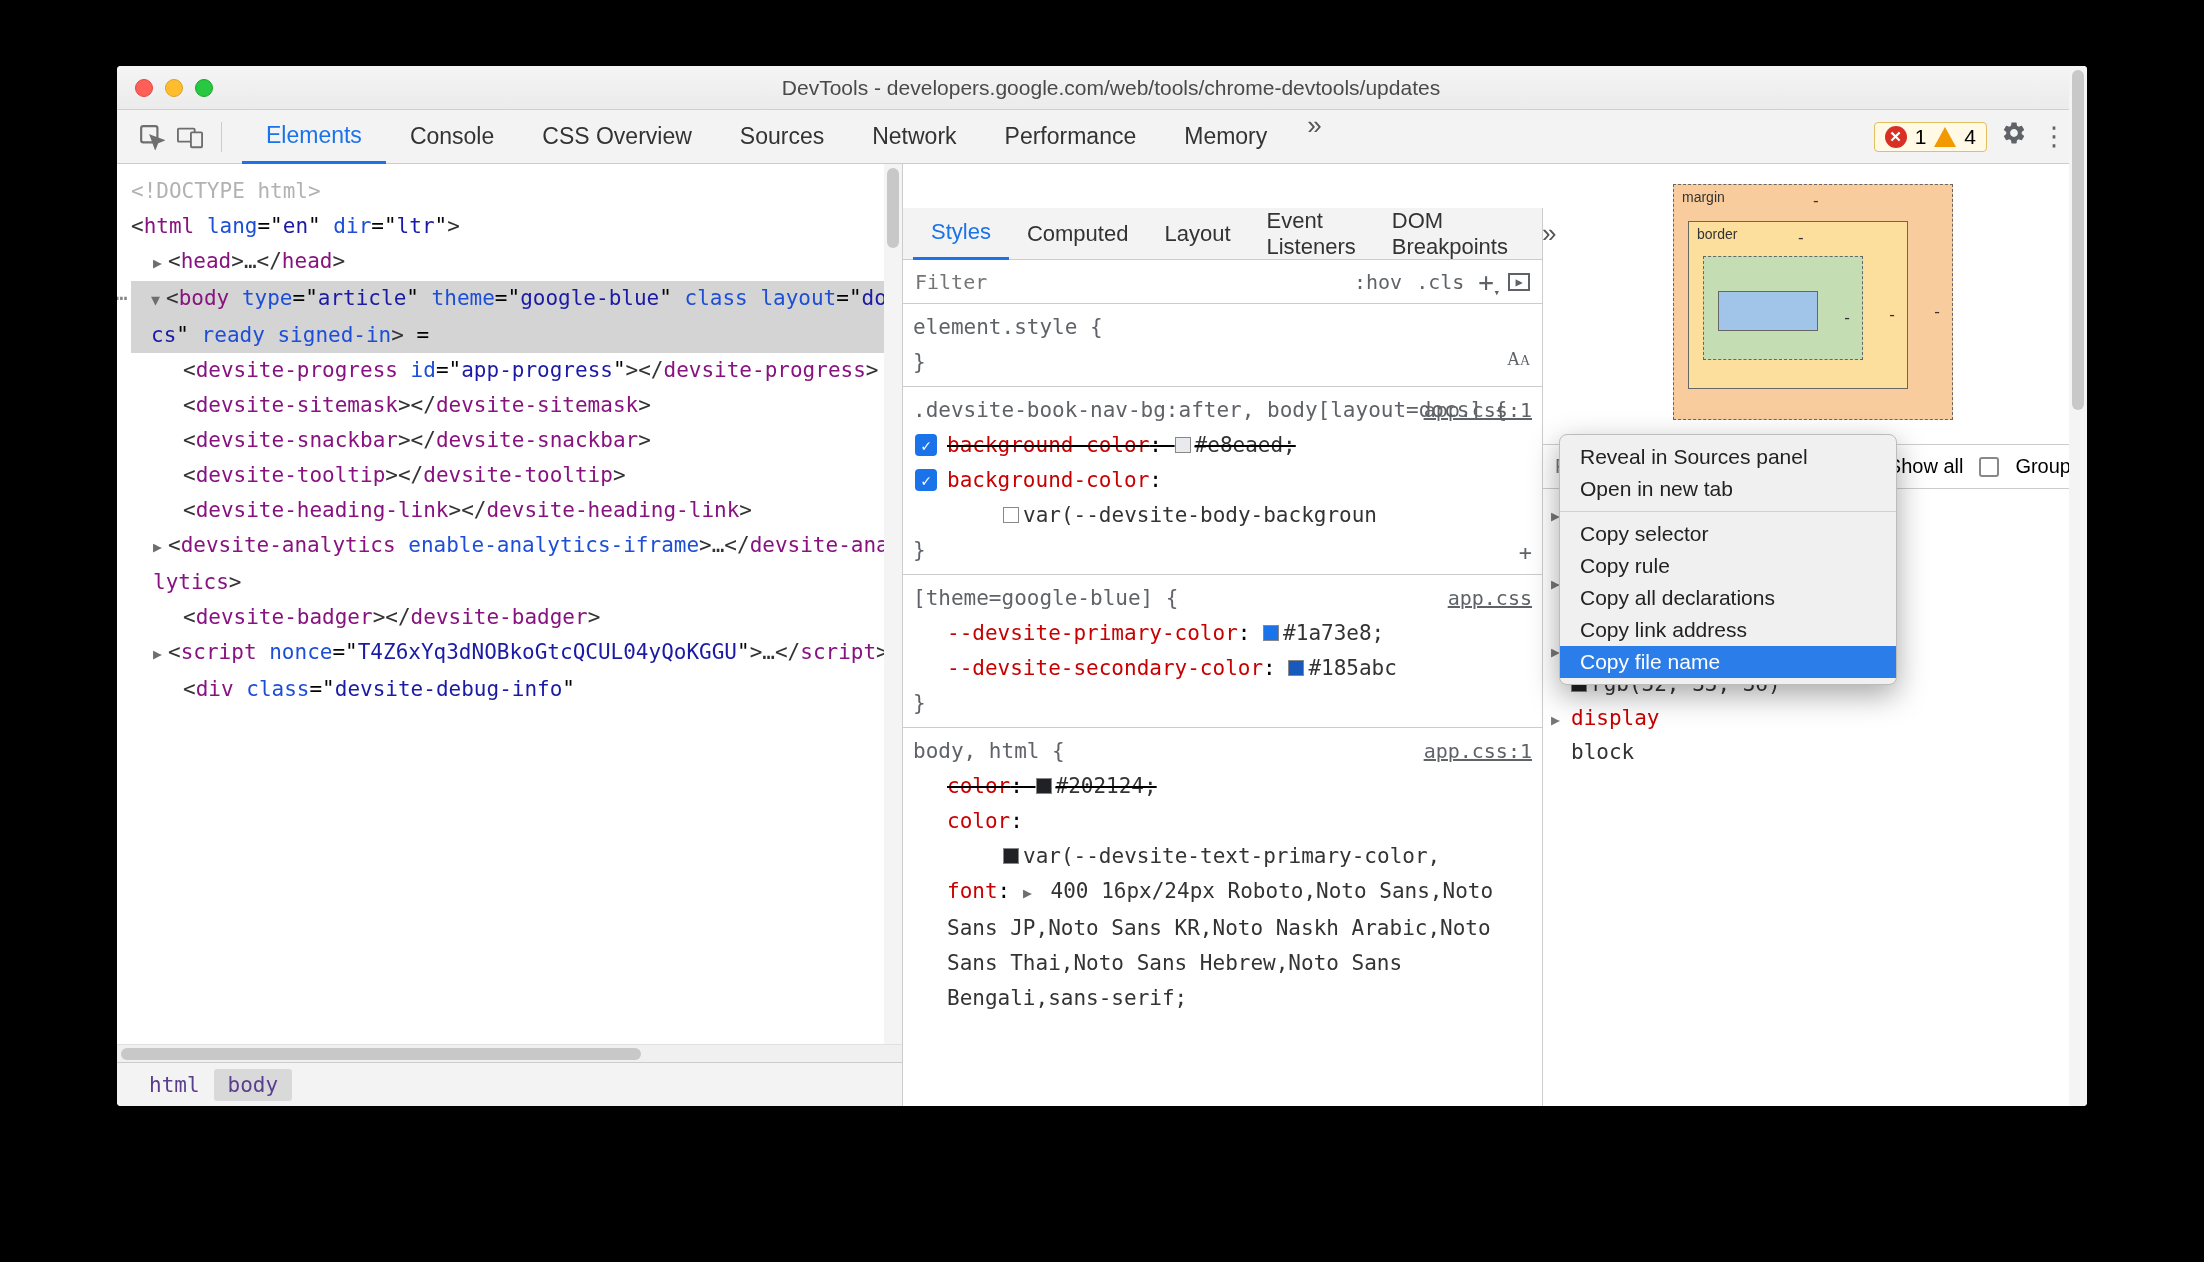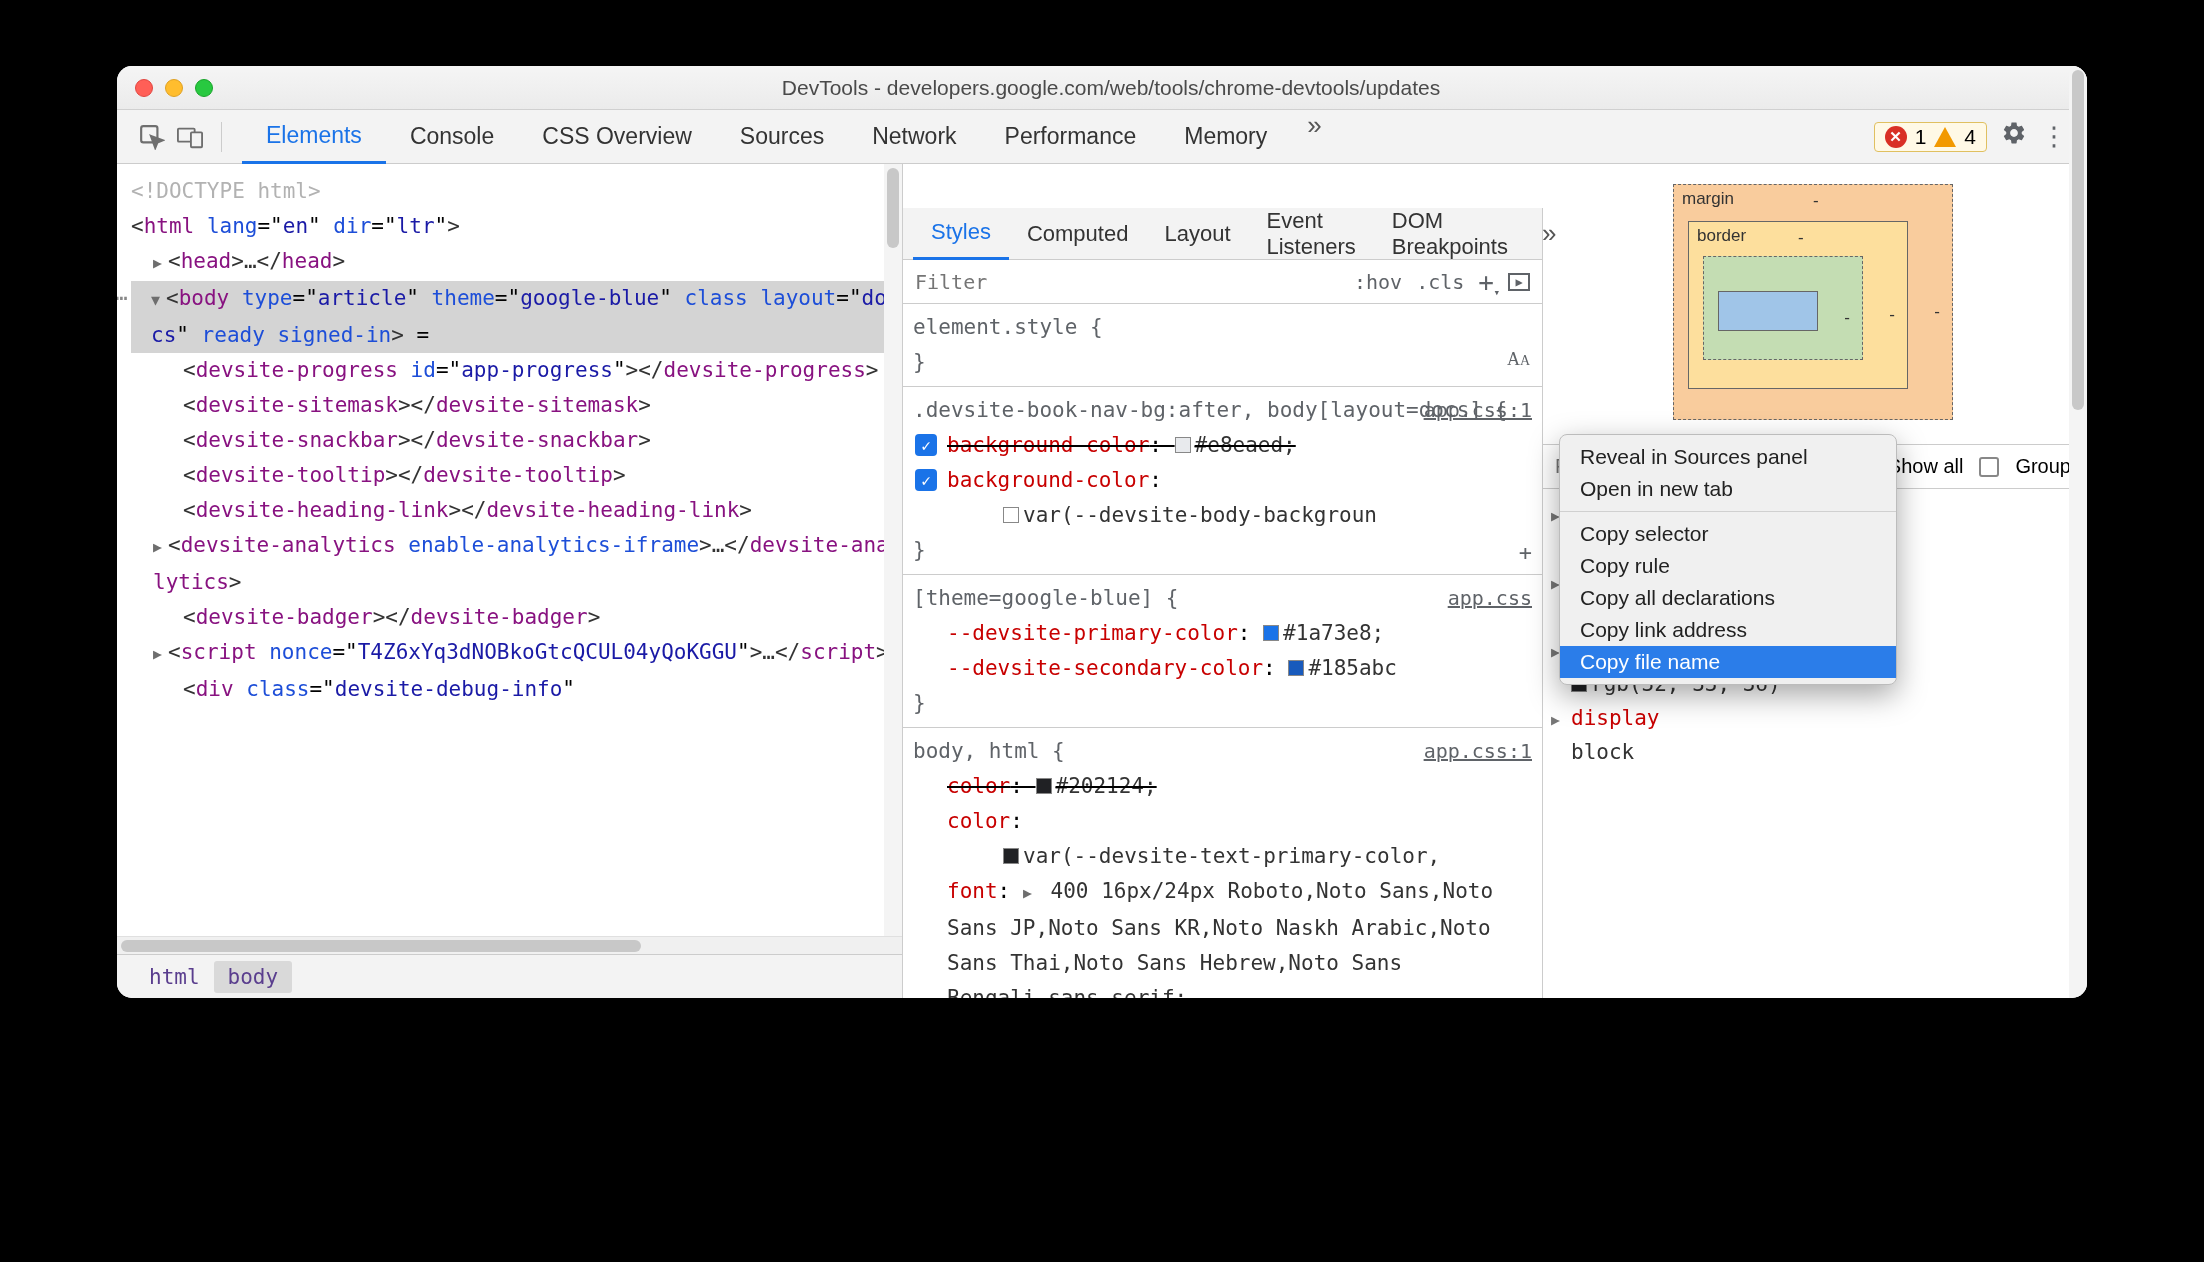--- a/index.html
+++ b/index.html
@@ -1,17 +1,17 @@
 <!DOCTYPE html>
 <html><head>
 <meta charset="utf-8">
 <style>
 * { box-sizing: border-box; margin: 0; padding: 0; }
 body { background: #000; font-family: -apple-system, BlinkMacSystemFont, "Segoe UI", sans-serif; width: 2204px; height: 1262px; position: relative; }
-.window { position: absolute; left: 117px; top: 66px; width: 1970px; height: 932px; background: #fff; border-radius: 15px; box-shadow: 0 30px 80px rgba(0,0,0,0.5); overflow: hidden; }
+.window { position: absolute; left: 117px; top: 66px; width: 1970px; height: 1040px; background: #fff; border-radius: 4px; box-shadow: 0 30px 80px rgba(0,0,0,0.5); overflow: hidden; }
 .titlebar { height: 44px; background: linear-gradient(#f5f5f5,#ebebeb); display: flex; align-items: center; padding: 0 18px; border-bottom: 1px solid #d0d0d0; }
 .traffic-lights { display: flex; gap: 12px; }
 .traffic-light { width: 18px; height: 18px; border-radius: 50%; }
 .tl-red { background: #ff5f57; border: 1px solid #e04640; }
 .tl-yellow { background: #ffbd2e; border: 1px solid #dea023; }
 .tl-green { background: #28c940; border: 1px solid #19a32a; }
 .window-title { flex: 1; text-align: center; color: #4a4a4a; font-size: 21px; }
 .toolbar { height: 54px; background: #f3f3f3; border-bottom: 1px solid #ccc; display: flex; align-items: center; padding: 0 8px; }
 .toolbar-left { display: flex; align-items: center; gap: 8px; padding: 0 12px; }
 .tb-icon { width: 30px; height: 30px; border: 1.5px solid #6e6e6e; border-radius: 3px; display: inline-flex; align-items: center; justify-content: center; }
@@ -65,21 +65,21 @@
 .checkbox { position: absolute; left: 2px; top: 6px; width: 22px; height: 22px; background: #1a73e8; border-radius: 4px; display: inline-flex; align-items: center; justify-content: center; color: #fff; font-size: 16px; font-weight: bold; }
 .swatch { display: inline-block; width: 16px; height: 16px; border: 1px solid #888; vertical-align: middle; margin: 0 4px 3px 0; }
 .font-aa { position: absolute; right: 12px; bottom: 8px; font-size: 18px; color: #5f6368; font-family: serif; }
 .plus-corner { position: absolute; right: 10px; bottom: 4px; color: #5f6368; font-size: 22px; }
 .comp-pane { width: 540px; display: flex; flex-direction: column; overflow: hidden; }
 .box-model { padding: 20px 18px 24px; border-bottom: 1px solid #ccc; display: flex; justify-content: center; }
 .bm-margin { background: #f9cc9d; border: 1px dashed #666; padding: 30px 44px 30px 14px; position: relative; font-size: 17px; color: #333; }
 .bm-border { background: #fddf9d; border: 1px solid #666; padding: 28px 44px 28px 14px; position: relative; margin-top: 6px; }
 .bm-padding { background: #c4ddb3; border: 1px dashed #666; padding: 28px 44px 28px 14px; position: relative; margin-top: 6px; }
 .bm-content { background: #a0c5e8; border: 1px solid #666; width: 100px; height: 40px; margin-top: 6px; }
-.bm-label { position: absolute; top: 4px; left: 8px; font-size: 17px; }
+.bm-label { position: absolute; top: 4px; left: 8px; font-size: 14px; }
 .bm-dash { position: absolute; font-size: 17px; }
 .comp-filter { height: 44px; border-bottom: 1px solid #ccc; display: flex; align-items: center; padding: 0 12px; font-size: 20px; gap: 16px; }
 .comp-filter input { flex: 1; border: none; outline: none; font: inherit; }
 .cb { width: 20px; height: 20px; border: 2px solid #888; border-radius: 3px; }
 .comp-props { flex: 1; overflow: auto; font-family: Menlo, monospace; font-size: 21px; line-height: 34px; padding: 8px 0; }
 .comp-row { padding: 0 14px 0 28px; position: relative; }
 .comp-row .tri2 { position: absolute; left: 8px; top: 2px; color: #777; font-size: 15px; }
 .comp-name { color: #c80000; }
 .comp-val { color: #333; }
 .context-menu { position: absolute; right: 190px; top: 368px; width: 338px; background: #f0f0f0; border: 1px solid #bcbcbc; border-radius: 8px; box-shadow: 0 10px 30px rgba(0,0,0,0.35); padding: 6px 0; font-size: 21px; z-index: 100; }

